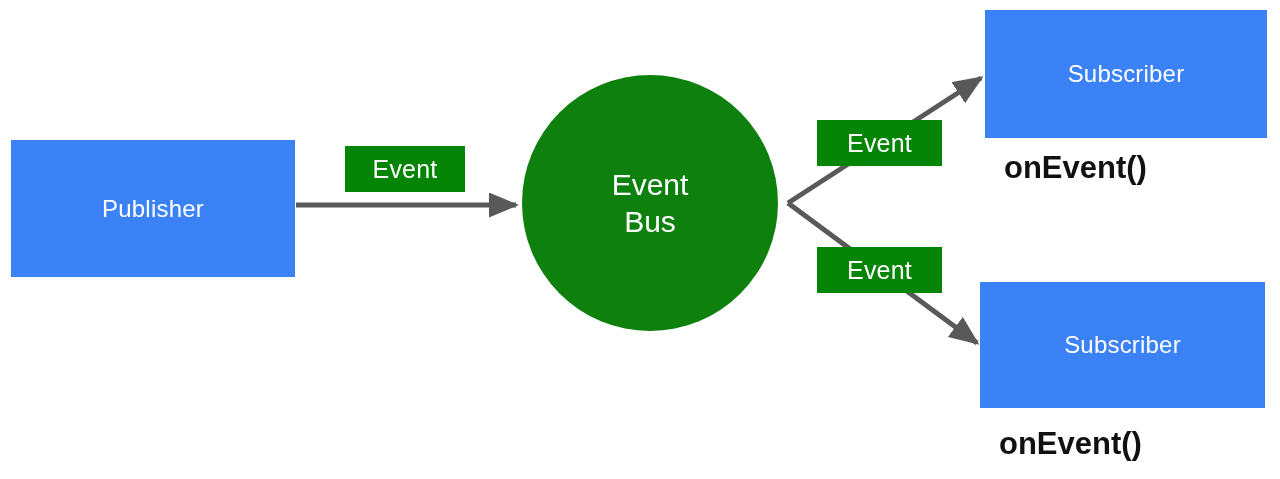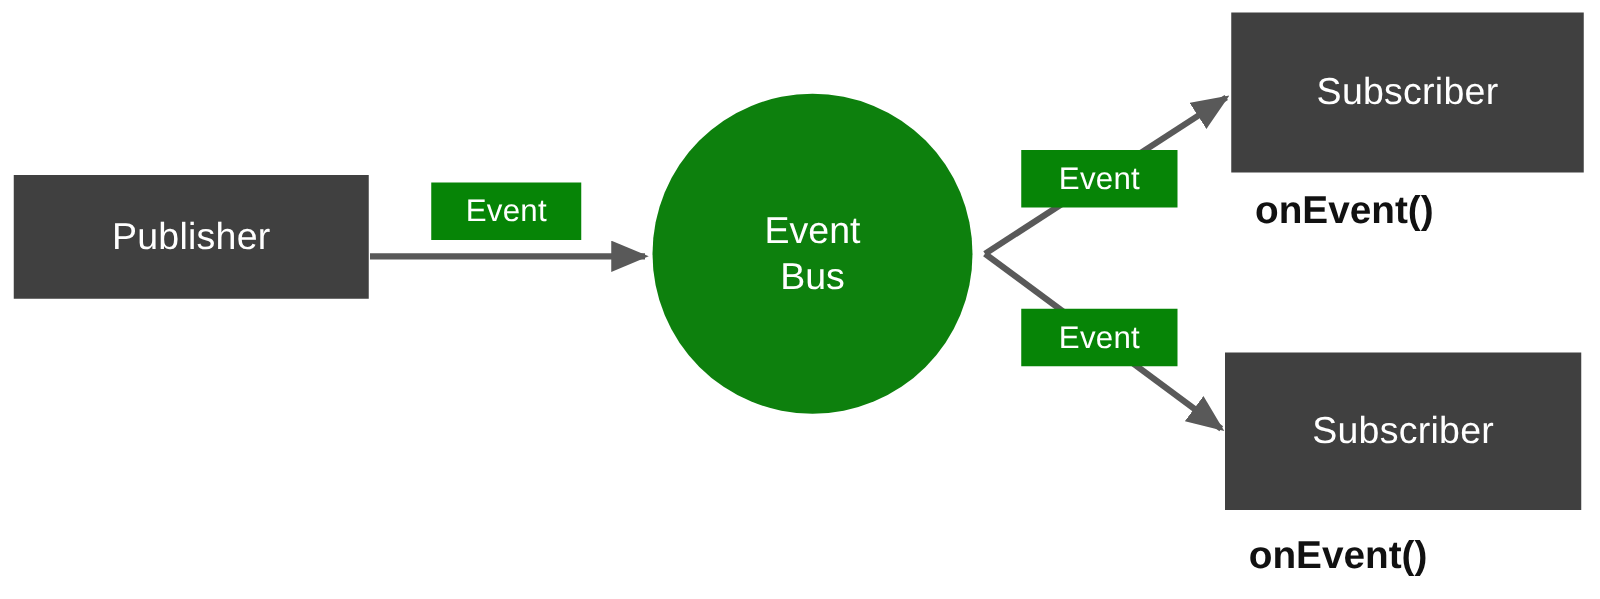--- a/index.html
+++ b/index.html
@@ -30,22 +30,22 @@
     align-items: center;
     justify-content: center;
     box-sizing: border-box;
     color: #ffffff;
     font-family: "Liberation Sans", sans-serif;
     font-weight: 400;
     text-align: center;
     line-height: 1.25;
   }
   .box-node {
-    background: #404040;
-    font-size: 30px;
+    background: #3b82f6;
+    font-size: 24px;
     letter-spacing: 0.2px;
   }
   .circle-node {
     background: #0d800d;
     border-radius: 50%;
     font-size: 30px;
     flex-direction: column;
   }
   .circle-node .line {
     display: block;
@@ -85,21 +85,21 @@
       </marker>
     </defs>
 
     <line x1="296" y1="205" x2="516" y2="205" stroke="#595959" stroke-width="5" marker-end="url(#arrowhead)"></line>
 
     <line x1="788" y1="203" x2="981" y2="78" stroke="#595959" stroke-width="5" marker-end="url(#arrowhead)"></line>
 
     <line x1="788" y1="203" x2="977" y2="343" stroke="#595959" stroke-width="5" marker-end="url(#arrowhead)"></line>
   </svg>
 
-  <div class="node box-node" style="left:11px; top:140px; width:284px; height:99px;justify-content:center;">
+  <div class="node box-node" style="left:11px; top:140px; width:284px; height:137px;justify-content:center;">
     <span>Publisher</span>
   </div>
 
   <div class="node circle-node" style="left:522px; top:75px; width:256px; height:256px;">
     <span class="line">Event</span>
     <span class="line">Bus</span>
   </div>
 
   <div class="node box-node" style="left:985px; top:10px; width:282px; height:128px;">
     <span>Subscriber</span>

